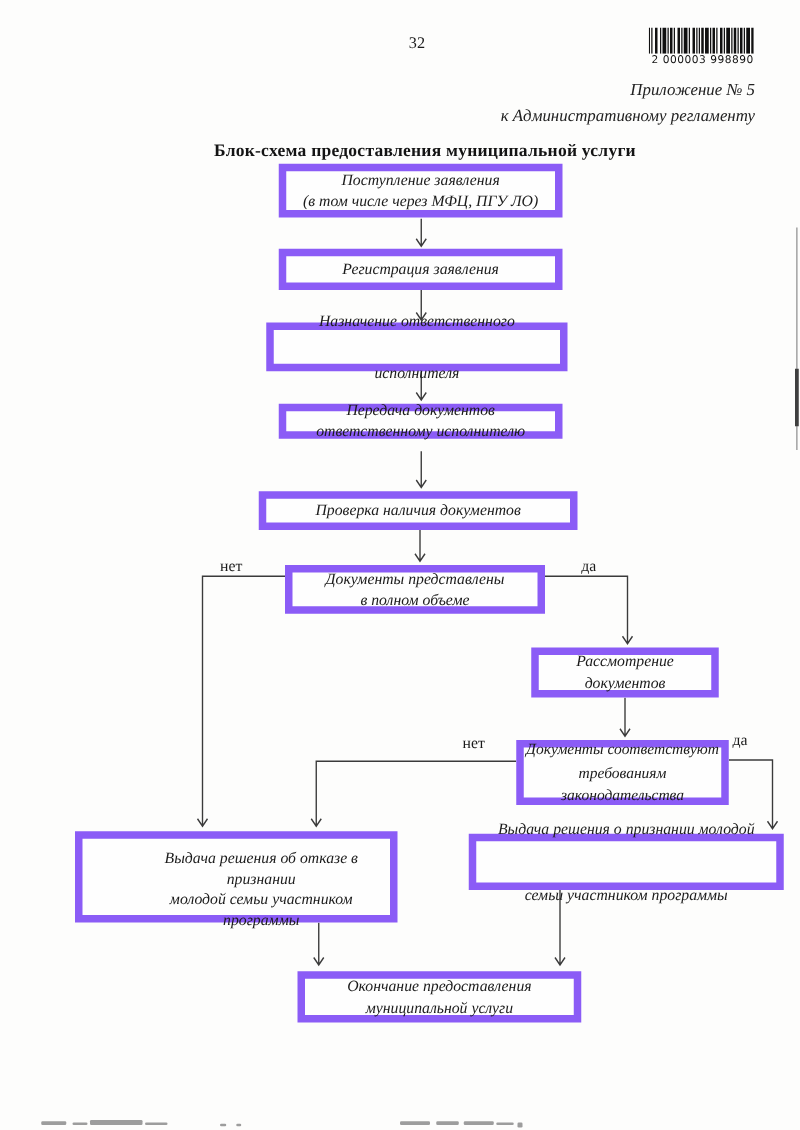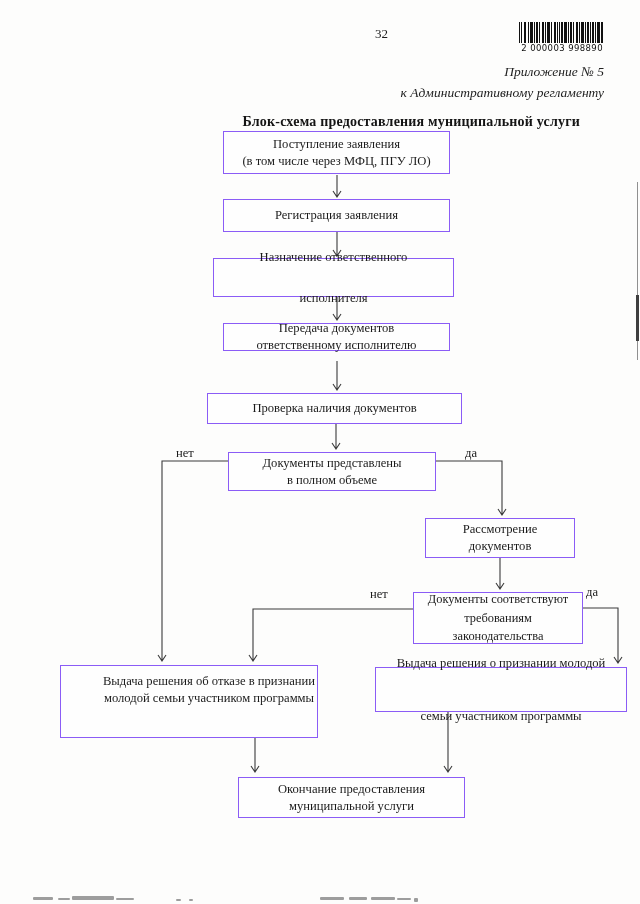--- a/index.html
+++ b/index.html
@@ -5,37 +5,38 @@
   html,body{margin:0;padding:0;}
   body{
     width:640px;height:904px;position:relative;overflow:hidden;
     background:#fdfdfc;
     font-family:"Liberation Serif", serif;
     color:#1b1b1b;
   }
   .abs{position:absolute;}
 
   
-  .pagenum{left:327px;top:26px;font-size:13px;margin-left:48px;}
+  .pagenum{left:327px;top:26px;font-size:13px;}
   .appendix{right:36px;top:62px;text-align:right;font-style:italic;font-size:13.5px;line-height:1.55;color:#222;}
-  .doc-title{left:100px;top:114px;width:480px;text-align:right;
+  .doc-title{left:100px;top:114px;width:480px;text-align:center;
     font-weight:bold;font-size:14px;letter-spacing:.2px;color:#141414;margin:0;}
 
   
   .barcode{left:519px;top:22px;width:84px;text-align:center;}
   .barcode svg{display:block;}
   .bcdigits{font-family:"DejaVu Sans", sans-serif;font-size:8.5px;letter-spacing:.4px;
     white-space:pre;color:#111;margin-top:0px;text-align:right;}
 
   
   .node{
-    position:absolute;border:1px solid #8b5cf6;background:#fefefe;
+    position:absolute;border:6px solid #8b5cf6;background:#fefefe;
     display:flex;flex-direction:column;justify-content:center;
     text-align:center;font-size:12.6px;line-height:1.32;color:#1b1b1b;
     box-sizing:border-box;
+    font-style:italic;
   }
   .node .ln{display:block;}
   .n1 {left:223px;top:131px;width:227px;height:43px;}
   .n2 {left:223px;top:199px;width:227px;height:33px;}
   .n3 {left:213px;top:258px;width:241px;height:39px;gap:24px;}
   .n4 {left:223px;top:323px;width:227px;height:28px;}
   .n5 {left:207px;top:393px;width:255px;height:31px;}
   .n6 {left:228px;top:452px;width:208px;height:39px;}
   .n7 {left:425px;top:518px;width:150px;height:40px;}
   .n8 {left:413px;top:592px;width:170px;height:52px;font-size:12.4px;line-height:1.5;}

